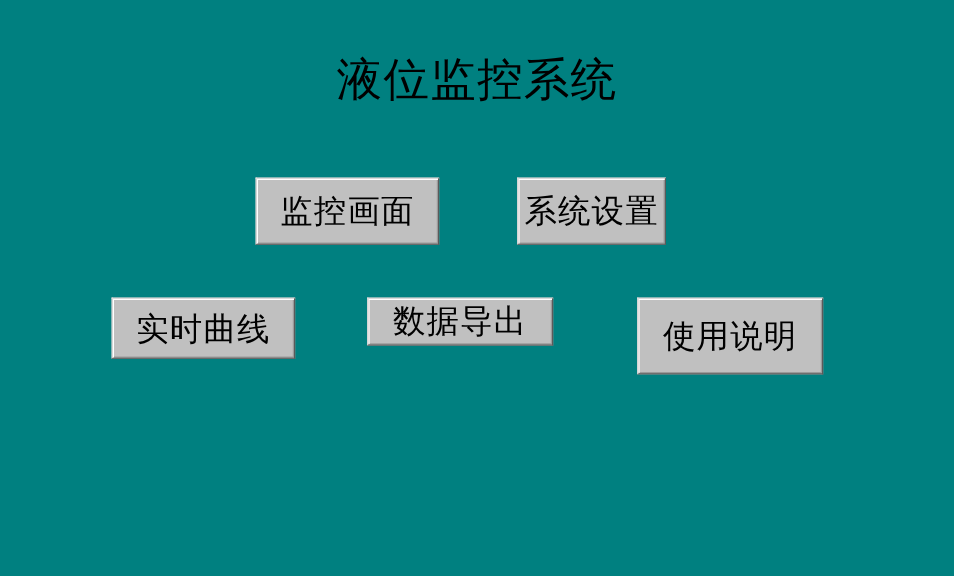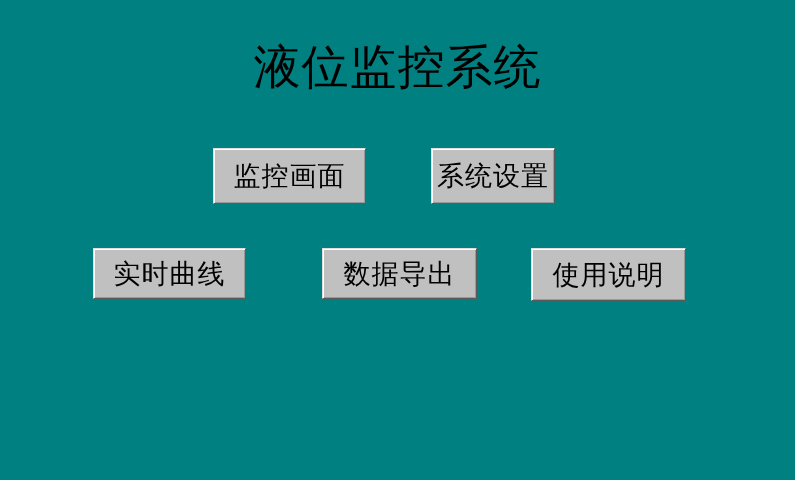--- a/index.html
+++ b/index.html
@@ -23,21 +23,21 @@
   }
 
   
   #page-title {
     position: absolute;
     left: 0;
     top: 38px;
     width: 795px;
     text-align: center;
     font-family: "Liberation Serif", "DejaVu Serif", serif;
-    font-size: 47px;
+    font-size: 38px;
     line-height: 58px;
     color: #000000;
     letter-spacing: 1px;
     white-space: nowrap;
   }
 
   
   .btn {
     position: absolute;
     box-sizing: border-box;
@@ -70,22 +70,22 @@
     display: block;
     pointer-events: none;
   }
 
   
   #btn-monitor  { left: 213px; top: 148px; width: 153px; height: 56px; }
   #btn-settings { left: 431px; top: 148px; width: 124px; height: 56px; }
 
   
   #btn-curve  { left: 93px; top: 248px; width: 153px; height: 51px; }
-  #btn-export { left: 322px; top: 248px; width: 155px; height: 51px; }
-  #btn-help   { left: 531px; top: 248px; width: 155px; height: 53px; }
+  #btn-export { left: 306px; top: 248px; width: 155px; height: 40px; }
+  #btn-help   { left: 531px; top: 248px; width: 155px; height: 64px; }
 </style>
 </head>
 <body>
 
 <div id="app">
 
   <div id="page-title">液位监控系统</div>
 
   <div>
 

